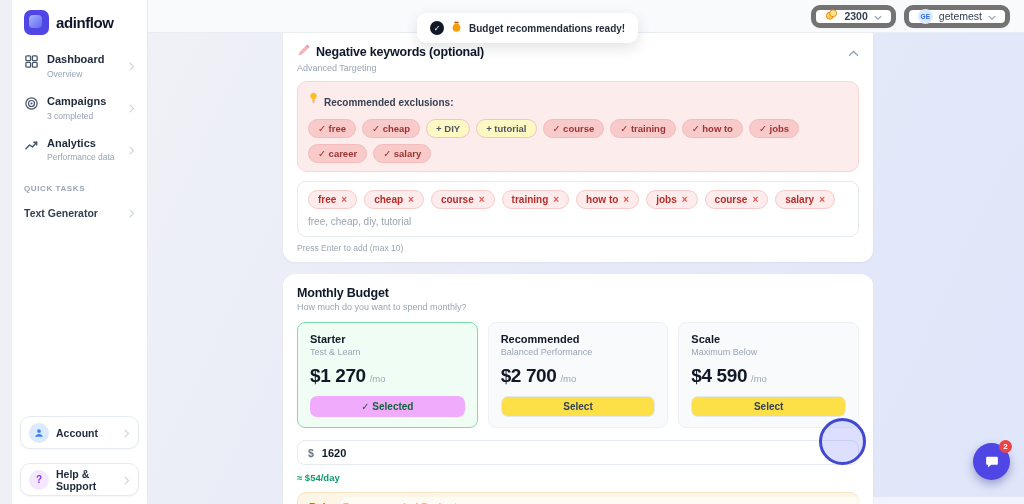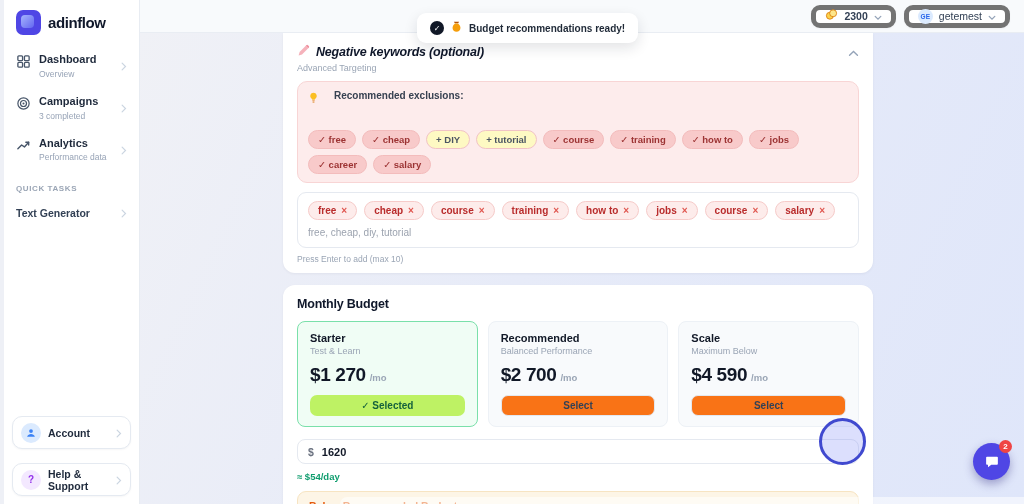--- a/index.html
+++ b/index.html
@@ -2,21 +2,21 @@
 <html><head>
 <meta charset="utf-8">
 <style>
   * { margin:0; padding:0; box-sizing:border-box; }
   html,body { width:1024px; height:504px; overflow:hidden; }
   body { font-family:"Liberation Sans","DejaVu Sans",sans-serif; background:#eef0f6; position:relative; }
 
   .stage { position:absolute; inset:0; width:1024px; height:504px; }
 
   
-  .sidebar { position:absolute; left:4px; top:0; width:136px; height:504px; background:#fff;
+  .sidebar { position:absolute; left:12px; top:0; width:136px; height:504px; background:#fff;
              border-right:1px solid #e8ecf2; display:flex; flex-direction:column; padding:8px 8px 8px; z-index:20; }
   .logo-row { display:flex; align-items:center; gap:7px; padding:2px 4px 10px; }
   .logo-mark { width:25px; height:25px; border-radius:7px; background:#4f46e5; position:relative; flex:none; }
   .logo-mark::after { content:""; position:absolute; left:5px; top:5px; width:13px; height:13px; border-radius:4px;
                       background:linear-gradient(135deg,#a5b4fc,#6366f1); }
   .logo-text { font-size:15px; font-weight:800; color:#0f172a; letter-spacing:-0.4px; }
 
   .nav-item { display:flex; align-items:flex-start; gap:8px; padding:8px 4px; border-radius:8px; cursor:pointer; }
   .nav-ico { width:15px; height:15px; flex:none; margin-top:1px; }
   .nav-txt { flex:1; min-width:0; }
@@ -46,27 +46,27 @@
             display:flex; align-items:center; justify-content:center; }
   .pill-user { font-size:10.5px; font-weight:400; color:#334155; }
 
   
   .main { position:absolute; left:136px; top:33px; width:888px; height:471px;
           background:linear-gradient(115deg,#f0f1f6 0%,#e7ebf8 45%,#dfe6fa 100%); }
   .content { position:absolute; left:147px; top:0; width:590px; }
 
   .card { background:#fff; border-radius:12px; box-shadow:0 1px 3px rgba(15,23,42,.05); }
   .card1 { border-radius:0 0 12px 12px; padding:10px 14px 9px; }
-  .card-head { display:flex; align-items:flex-end; justify-content:space-between;font-style:italic; }
+  .card-head { display:flex; align-items:flex-end; justify-content:space-between; }
   .head-left { display:flex; align-items:center; gap:6px; }
   .card-title { font-size:12.5px; font-weight:800; color:#0f172a; letter-spacing:-0.2px; }
   .card-sub { font-size:9px; color:#9aa5b5; margin-top:2px; }
 
   .reco-box { margin-top:8px; background:#fdecec; border:1px solid #f8d5d5; border-radius:10px; padding:8px 10px; }
-  .reco-label-row { display:flex; align-items:flex-start; gap:15px; margin-bottom:22px; }
+  .reco-label-row { display:flex; align-items:flex-end; gap:5px; margin-bottom:11px; }
   .reco-label { font-size:10px; font-weight:700; color:#374151; }
   .chips { display:flex; flex-wrap:wrap; gap:6px; }
   .chip { display:inline-flex; align-items:center; border-radius:999px; padding:3px 9px; font-size:9.5px; font-weight:600; cursor:pointer; }
   .chip.added { background:#f8caca; color:#9c3333; border:1px solid #f3bcbc; }
   .chip.addable { background:#fef9c3; color:#4b5563; border:1px solid #f1c3c6; }
 
   .tag-box { margin-top:9px; border:1px solid #e5e9f0; border-radius:9px; padding:8px 10px 7px; background:#fff; }
   .tags { display:flex; flex-wrap:wrap; gap:7px; }
   .tag { display:inline-flex; align-items:center; gap:5px; background:#fdeceb; border:1px solid #f6cbc9; border-radius:999px;
          padding:3px 9px; font-size:10px; font-weight:700; color:#b92c2c; }
@@ -77,25 +77,25 @@
   .hint { margin-top:6px; font-size:8.5px; color:#9aa5b5; }
 
   .card2 { margin-top:12px; padding:12px 14px 14px; }
   .plans { display:flex; gap:10px; margin-top:10px; }
   .plan { flex:1; border-radius:8px; padding:10px 12px; background:#f8fafc; border:1px solid #edf1f6; cursor:pointer; }
   .plan.selected { background:#f0fdf5; border:1.5px solid #7ae0aa; }
   .plan-name { font-size:11px; font-weight:800; color:#111827; }
   .plan-tag { font-size:9px; color:#9aa5b5; margin-top:2px; }
   .plan-price-row { margin-top:8px; display:flex; align-items:baseline; gap:4px; }
   .plan-price { font-size:19px; font-weight:800; color:#111827; letter-spacing:-0.4px; }
-  .plan-period { font-size:9.5px; font-weight:700; color:#9aa5b5; }
+  .plan-period { font-size:9.5px; font-weight:400; color:#9aa5b5; }
   .plan-btn { margin-top:9px; width:100%; height:21px; border-radius:7px; font-size:10px; font-weight:700;
               display:flex; align-items:center; justify-content:center; cursor:pointer; font-family:inherit; }
-  .plan-btn.sel { background:#bef264; color:#14613c; border:none; }
-  .plan-btn.unsel { background:#f97316; color:#334155; border:1px solid #e3e8ef; }
+  .plan-btn.sel { background:#f0abfc; color:#14613c; border:none; }
+  .plan-btn.unsel { background:#fde047; color:#334155; border:1px solid #e3e8ef; }
 
   .amount-row { margin-top:12px; display:flex; align-items:center; gap:8px; border:1px solid #e5e9f0;
                 border-radius:8px; height:25px; padding:0 10px; background:#fff; }
   .cur { font-size:10.5px; color:#6b7280; font-weight:600; }
   .amount-input { border:none; outline:none; flex:1; font-size:11px; font-weight:700; color:#111827;
                   font-family:"Liberation Sans",sans-serif; }
   .daily { margin-top:7px; font-size:9.5px; font-weight:700; color:#0f9d6e; }
 
   .warn { margin-top:9px; background:#fdf5e6; border:1px solid #f7e4c2; border-radius:9px; padding:8px 11px; }
   .warn-title { font-size:10.5px; font-weight:800; color:#e4590c; }
@@ -323,20 +323,21 @@
                 <span class="tag-x">×</span>
               </span>
             </div>
           <input class="tag-input" type="text" placeholder="free, cheap, diy, tutorial" style="">
         </div>
         <div class="hint">Press Enter to add (max 10)</div>
       </section>
 
       <section class="card card2">
         <div class="card-title">Monthly Budget</div>
+        <div class="card-sub">How much do you want to spend monthly?</div>
 
         <div class="plans" id="plan-list">
             <div class="plan selected">
               <div class="plan-name">Starter</div>
               <div class="plan-tag">Test &amp; Learn</div>
               <div class="plan-price-row">
                 <span class="plan-price">$1 270</span>
                 <span class="plan-period">/mo</span>
               </div>
               <button class="plan-btn sel">✓ Selected</button>

